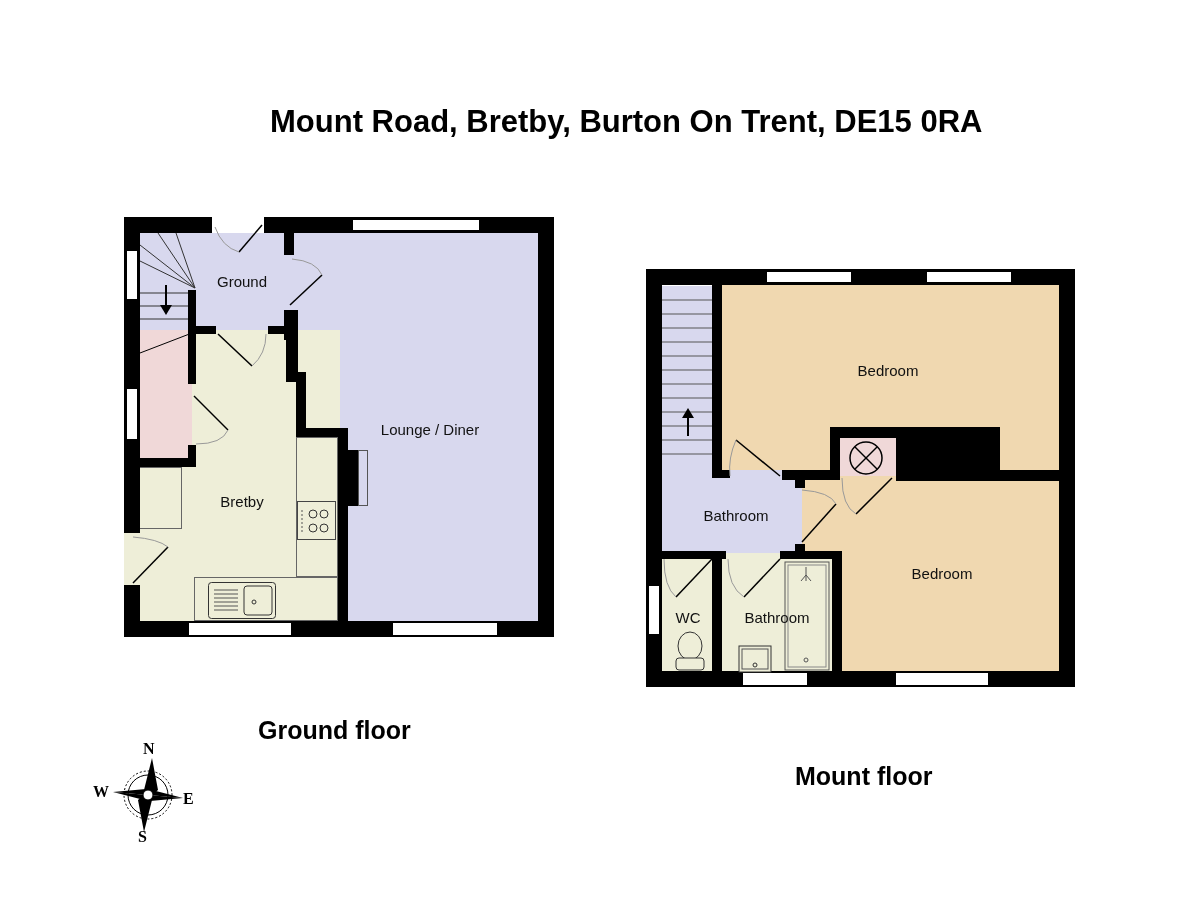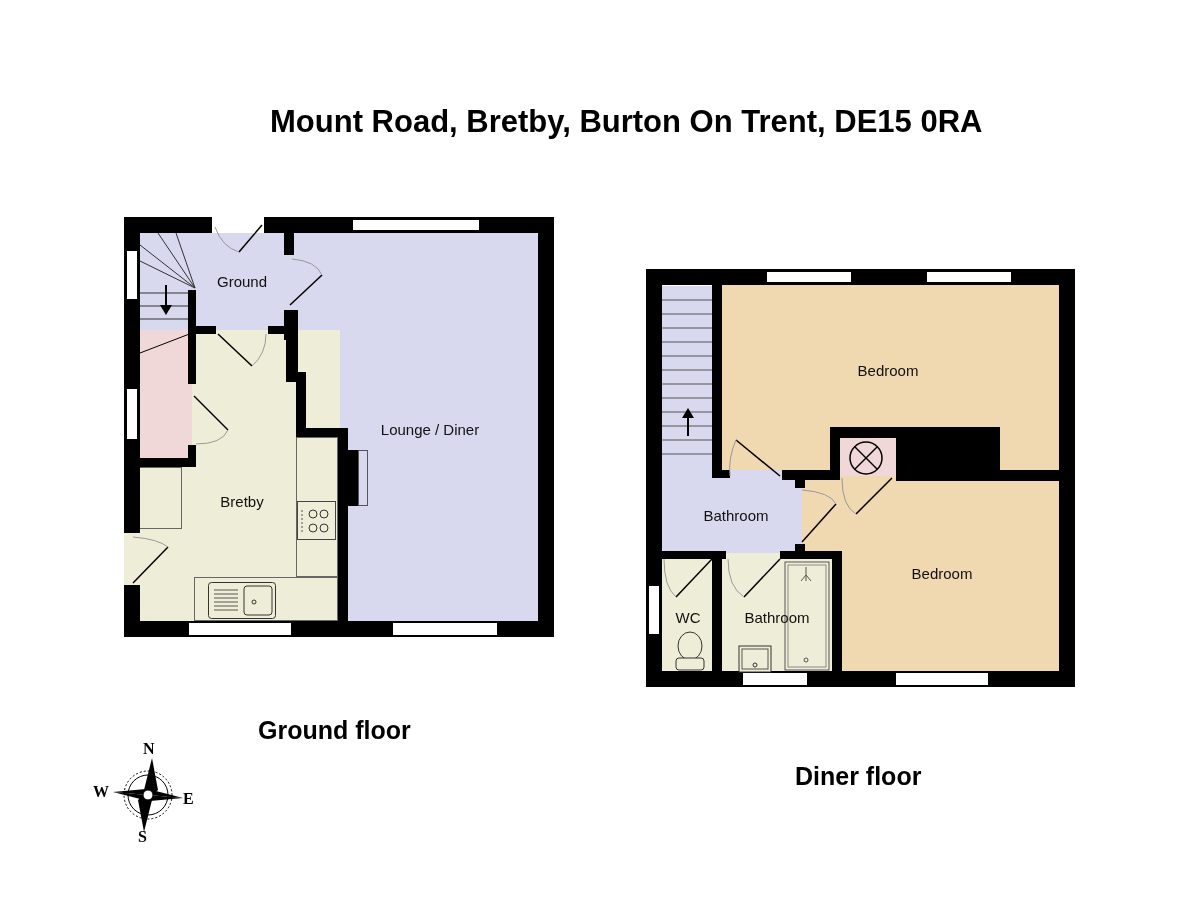--- a/index.html
+++ b/index.html
@@ -218,21 +218,21 @@
     <path d="M6 2 Q6 30 22 40" fill="none" stroke="#999"></path>
   </svg>
 
   <div class="label" style="left:888px;top:370px;">Bedroom</div>
   <div class="label" style="left:942px;top:573px;">Bedroom</div>
   <div class="label" style="left:736px;top:515px;">Bathroom</div>
   <div class="label" style="left:688px;top:617px;">WC</div>
   <div class="label" style="left:777px;top:617px;">Bathroom</div>
 </div>
 
-<div class="floor-title" style="left:795px;top:762px;">Diner floor</div>
+<div class="floor-title" style="left:795px;top:762px;">Mount floor</div>
 
 <div class="abs" style="left:88px;top:738px;width:120px;height:115px;">
   <svg style="left:0;top:0;" width="120" height="115">
     <circle cx="60" cy="57" r="24" fill="none" stroke="#000" stroke-width="1" stroke-dasharray="2,2"></circle>
     <circle cx="60" cy="57" r="20" fill="none" stroke="#000" stroke-width="1"></circle>
     <polygon points="64,20 56,52 64,57" fill="#000"></polygon>
     <polygon points="64,20 64,57 70,52" fill="#000"></polygon>
     <polygon points="56,94 64,62 56,57" fill="#000"></polygon>
     <polygon points="56,94 56,57 50,62" fill="#000"></polygon>
     <polygon points="25,54 58,51 60,57" fill="#000"></polygon>

